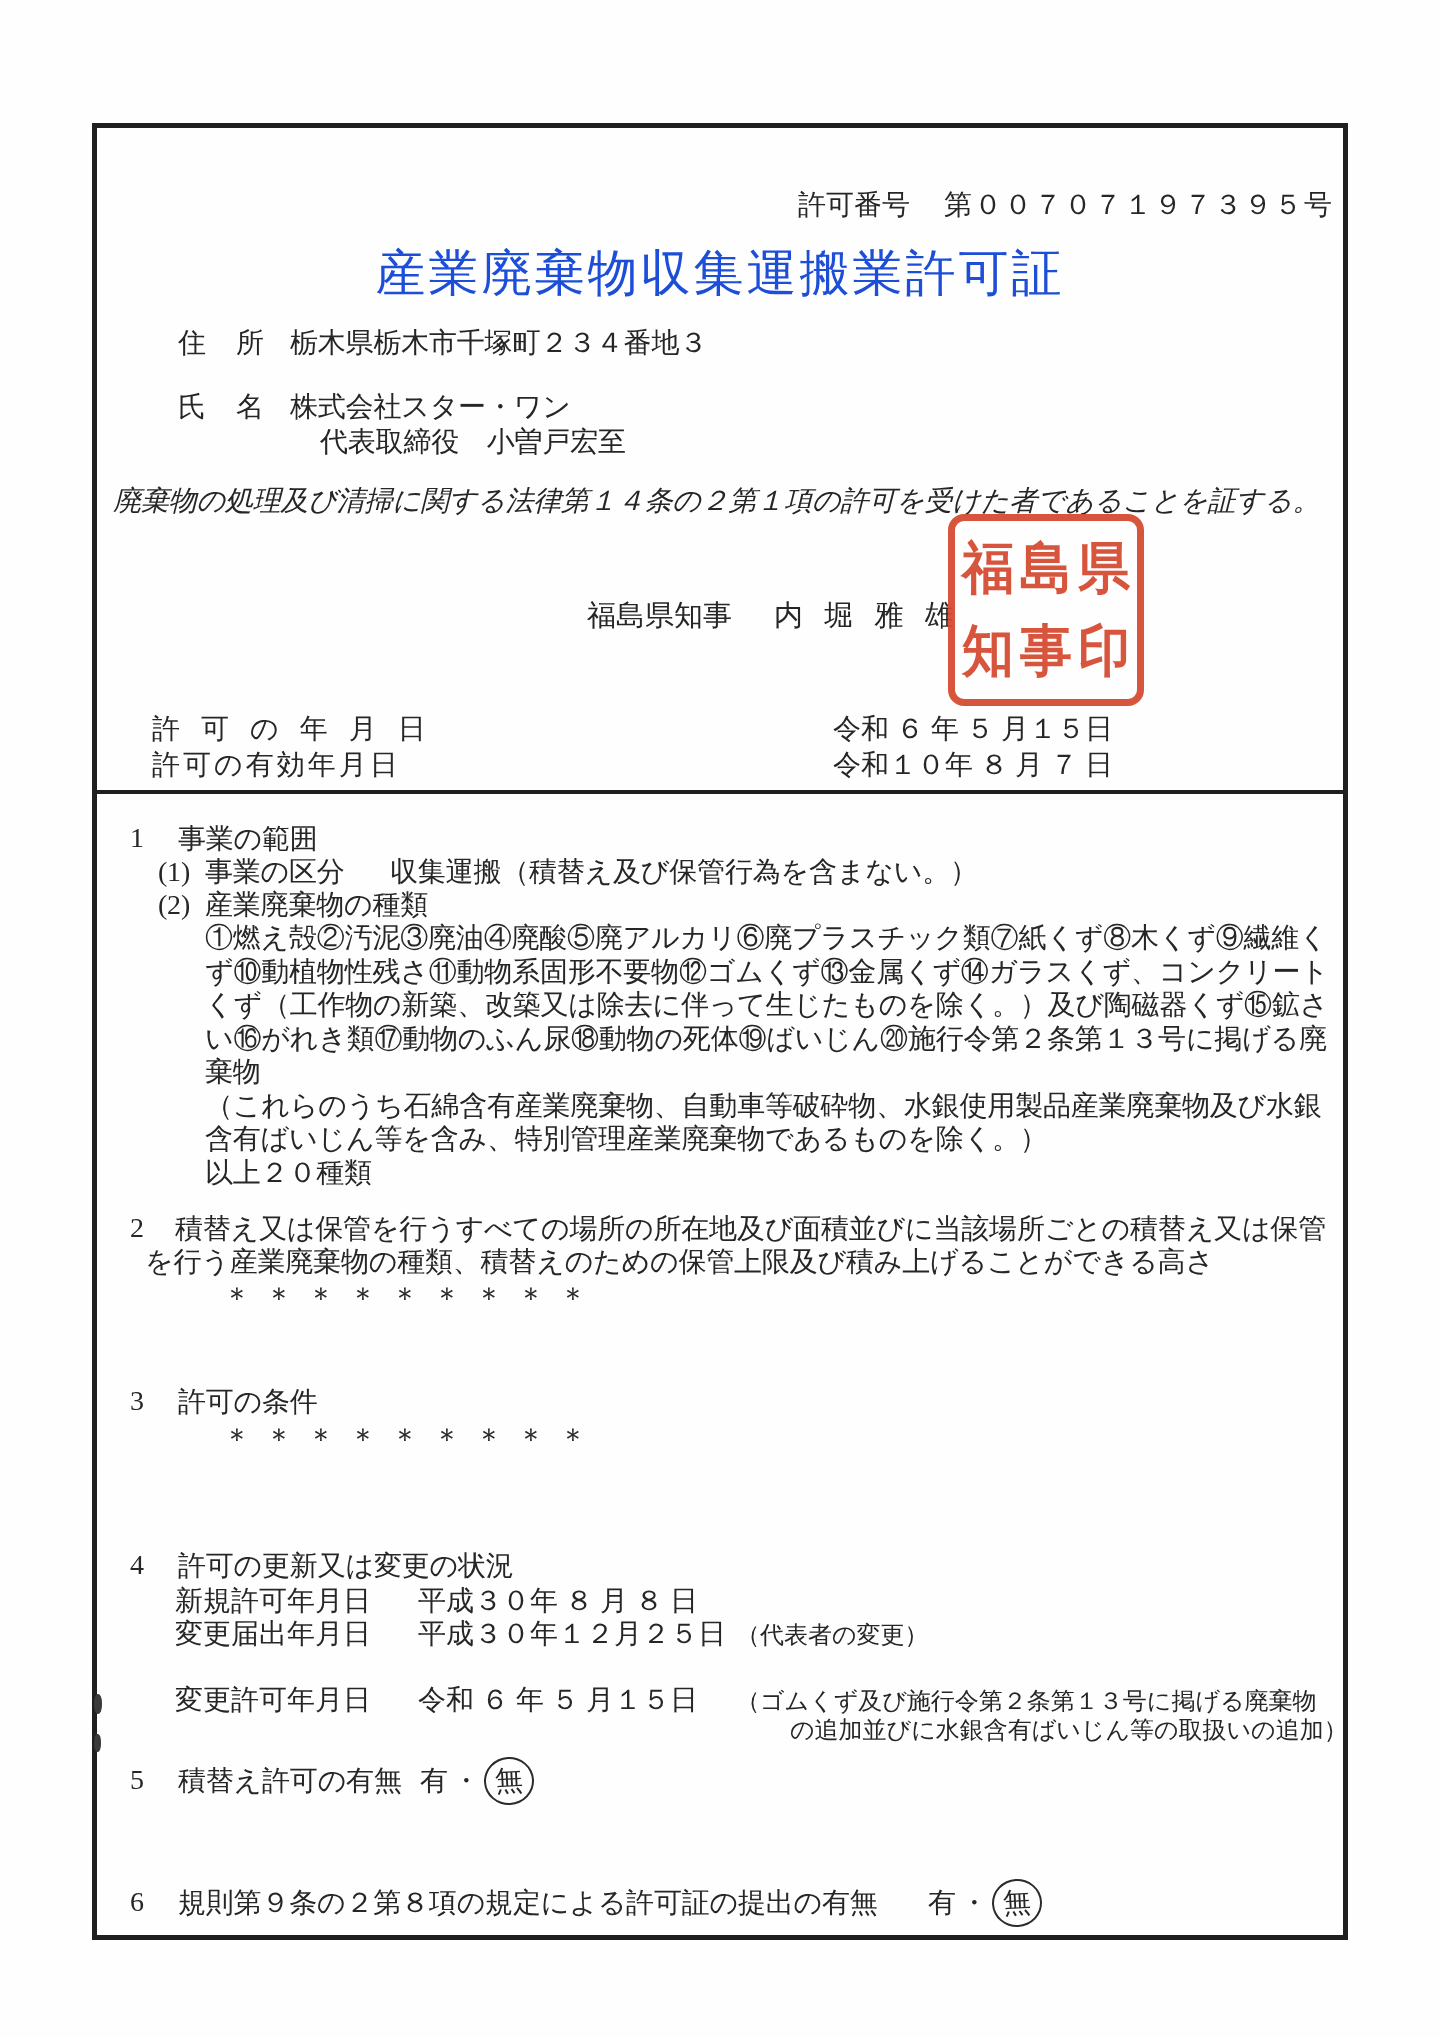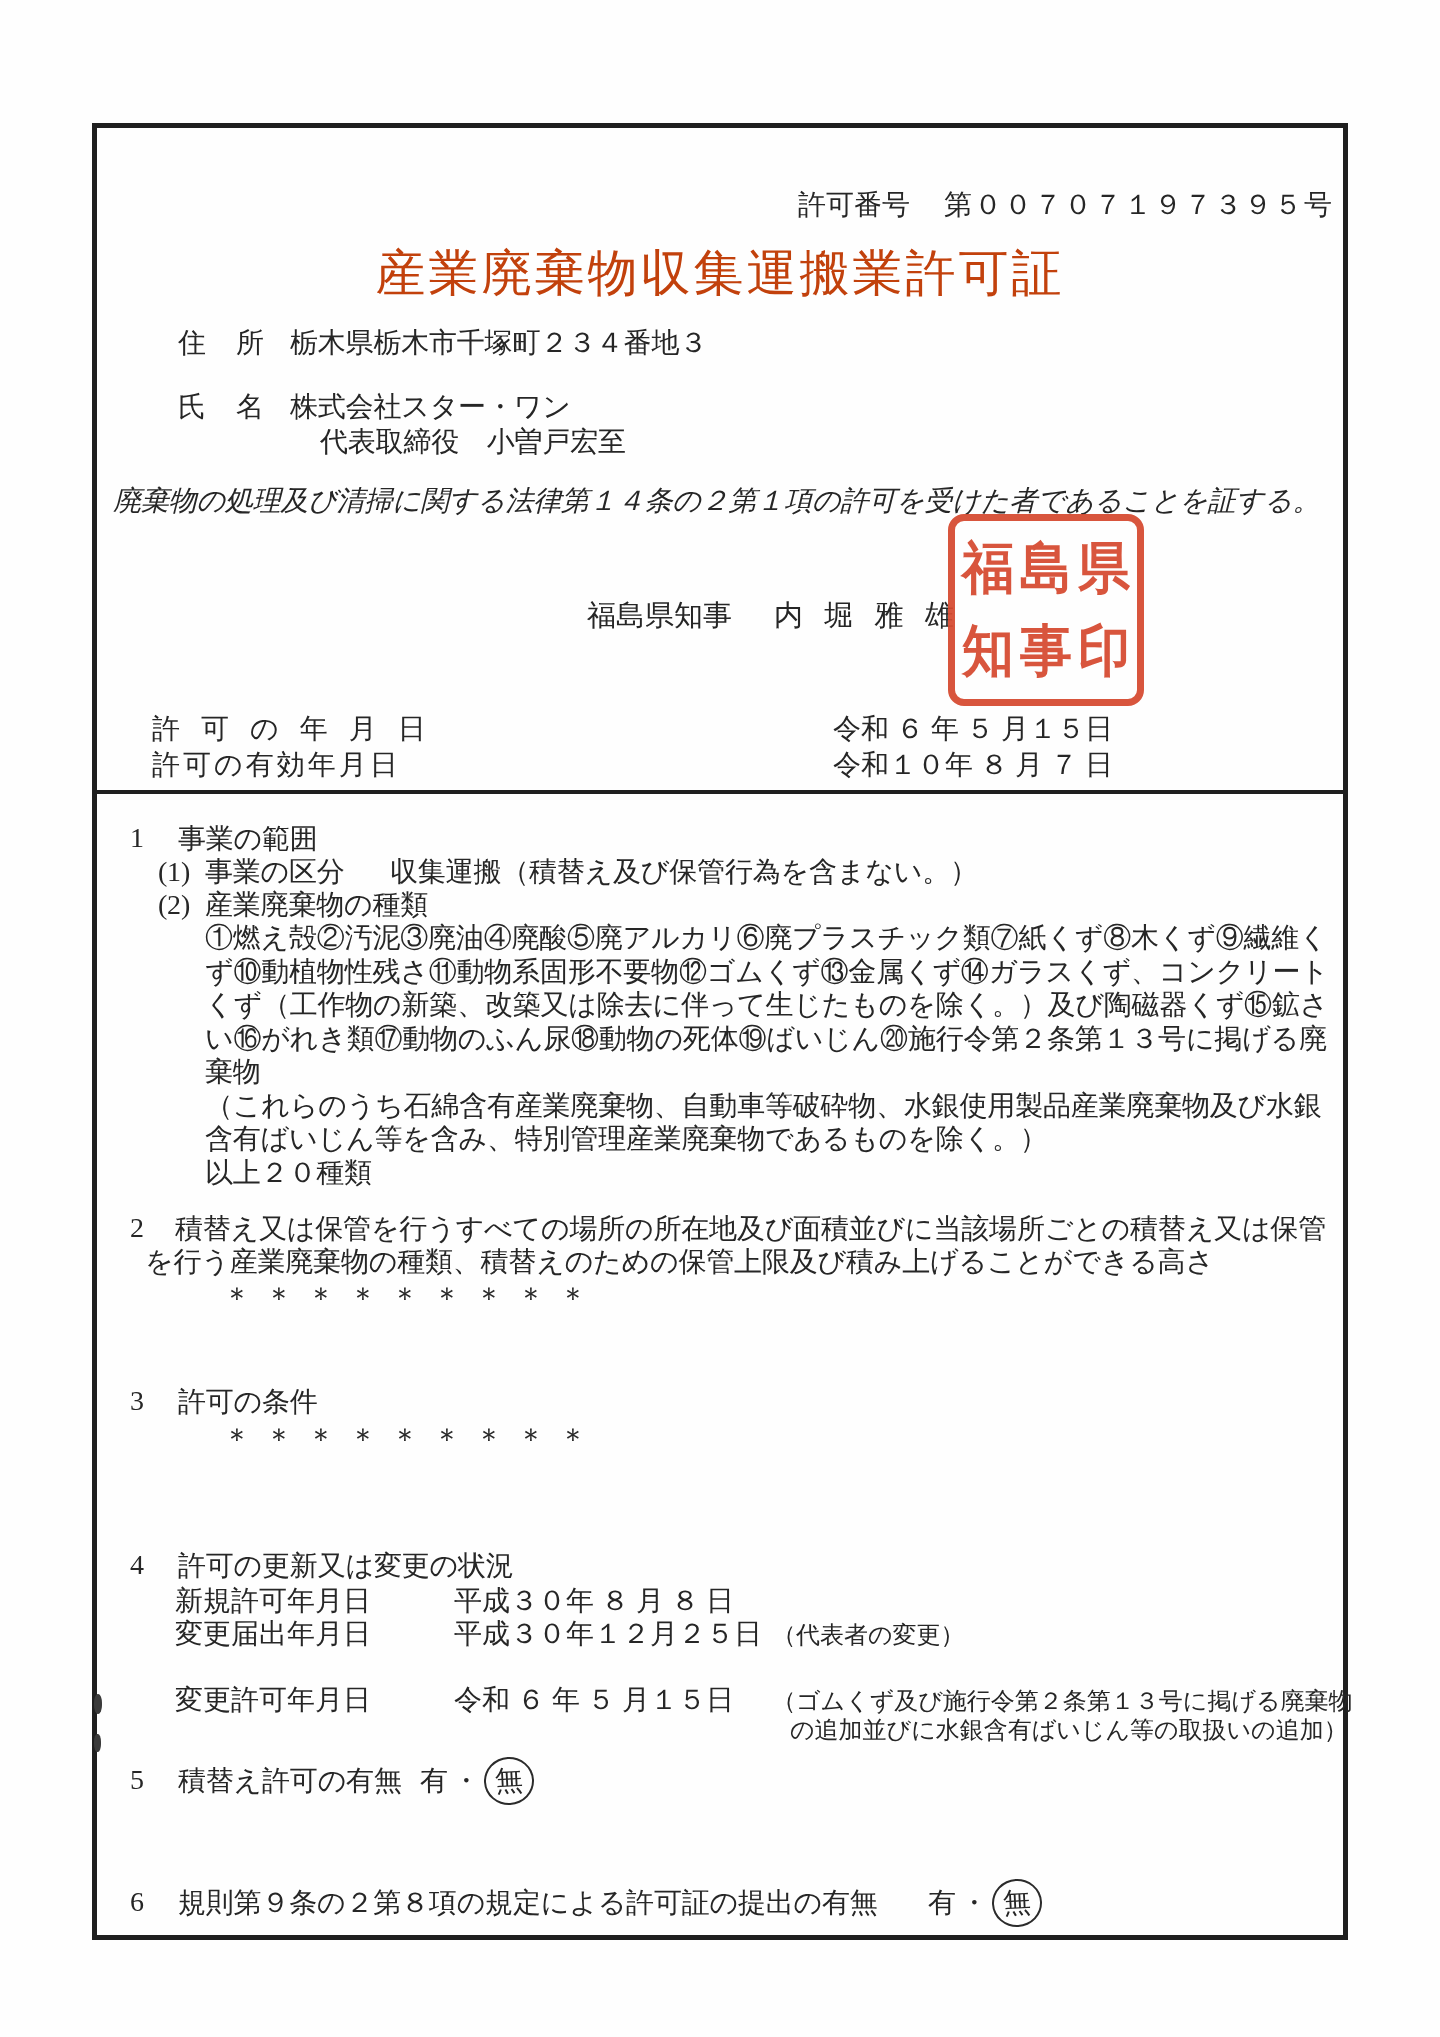--- a/index.html
+++ b/index.html
@@ -10,42 +10,42 @@
   .abs{position:absolute;}
   .frame{
     left:92px;top:123px;width:1256px;height:1817px;
     border:5px solid #1f1f1f;box-sizing:border-box;background:transparent;
   }
   .t{font-size:28px;line-height:33px;white-space:pre-line;letter-spacing:-0.2px;}
   .permit-line{left:798px;top:186px;display:flex;gap:34px;font-size:28px;}
   .permit-no{letter-spacing:2px;}
   .title{
     left:92px;top:240px;width:1256px;text-align:center;
-    font-size:50px;letter-spacing:3px;color:#c2410c;
+    font-size:50px;letter-spacing:3px;color:#1d4ed8;
   }
   .label-col{letter-spacing:1px;margin-left:48px;}
   .statement{left:113px;top:484px;width:1240px;font-style:italic;}
   .governor{left:587px;top:596px;font-size:29px;display:flex;gap:42px;}
   .governor .gname{word-spacing:10px;letter-spacing:2px;}
   .seal{
     left:948px;top:514px;width:196px;height:192px;box-sizing:border-box;
     border:7px solid #d6492f;border-radius:16px;opacity:.93;
     display:grid;grid-template-columns:repeat(3,1fr);grid-template-rows:repeat(2,1fr);
     align-items:center;justify-items:center;color:#d6492f;padding:6px 4px;
   }
   .sc{font-size:52px;font-weight:bold;line-height:1;transform:scaleY(1.08);}
   .issue-label{left:152px;top:710px;font-size:28px;word-spacing:14px;}
   .valid-label{left:152px;top:746px;font-size:28px;letter-spacing:3px;}
   .date-val{font-size:28px;}
   .divider{left:92px;top:790px;width:1256px;height:4px;background:#1f1f1f;}
   .secno{font-size:28px;}
   .aster{font-size:30px;letter-spacing:12px;color:#2a2a2a;}
   .s4row{left:175px;display:flex;align-items:baseline;font-size:28px;}
   .s4label{width:243px;flex:none;}
-  .s4date{width:318px;flex:none;margin-left:36px;}
+  .s4date{width:318px;flex:none;}
   .s4note{font-size:24px;white-space:nowrap;}
   .choice{display:flex;align-items:center;font-size:28px;}
   .dot{margin:0 4px;}
   .circled{
     display:inline-block;width:46px;height:44px;border:2px solid #2b2b2b;
     border-radius:50%;text-align:center;line-height:44px;transform:rotate(-3deg);
   }
   .speck{background:#3a3a3a;border-radius:45%;}
 </style>
 </head>

